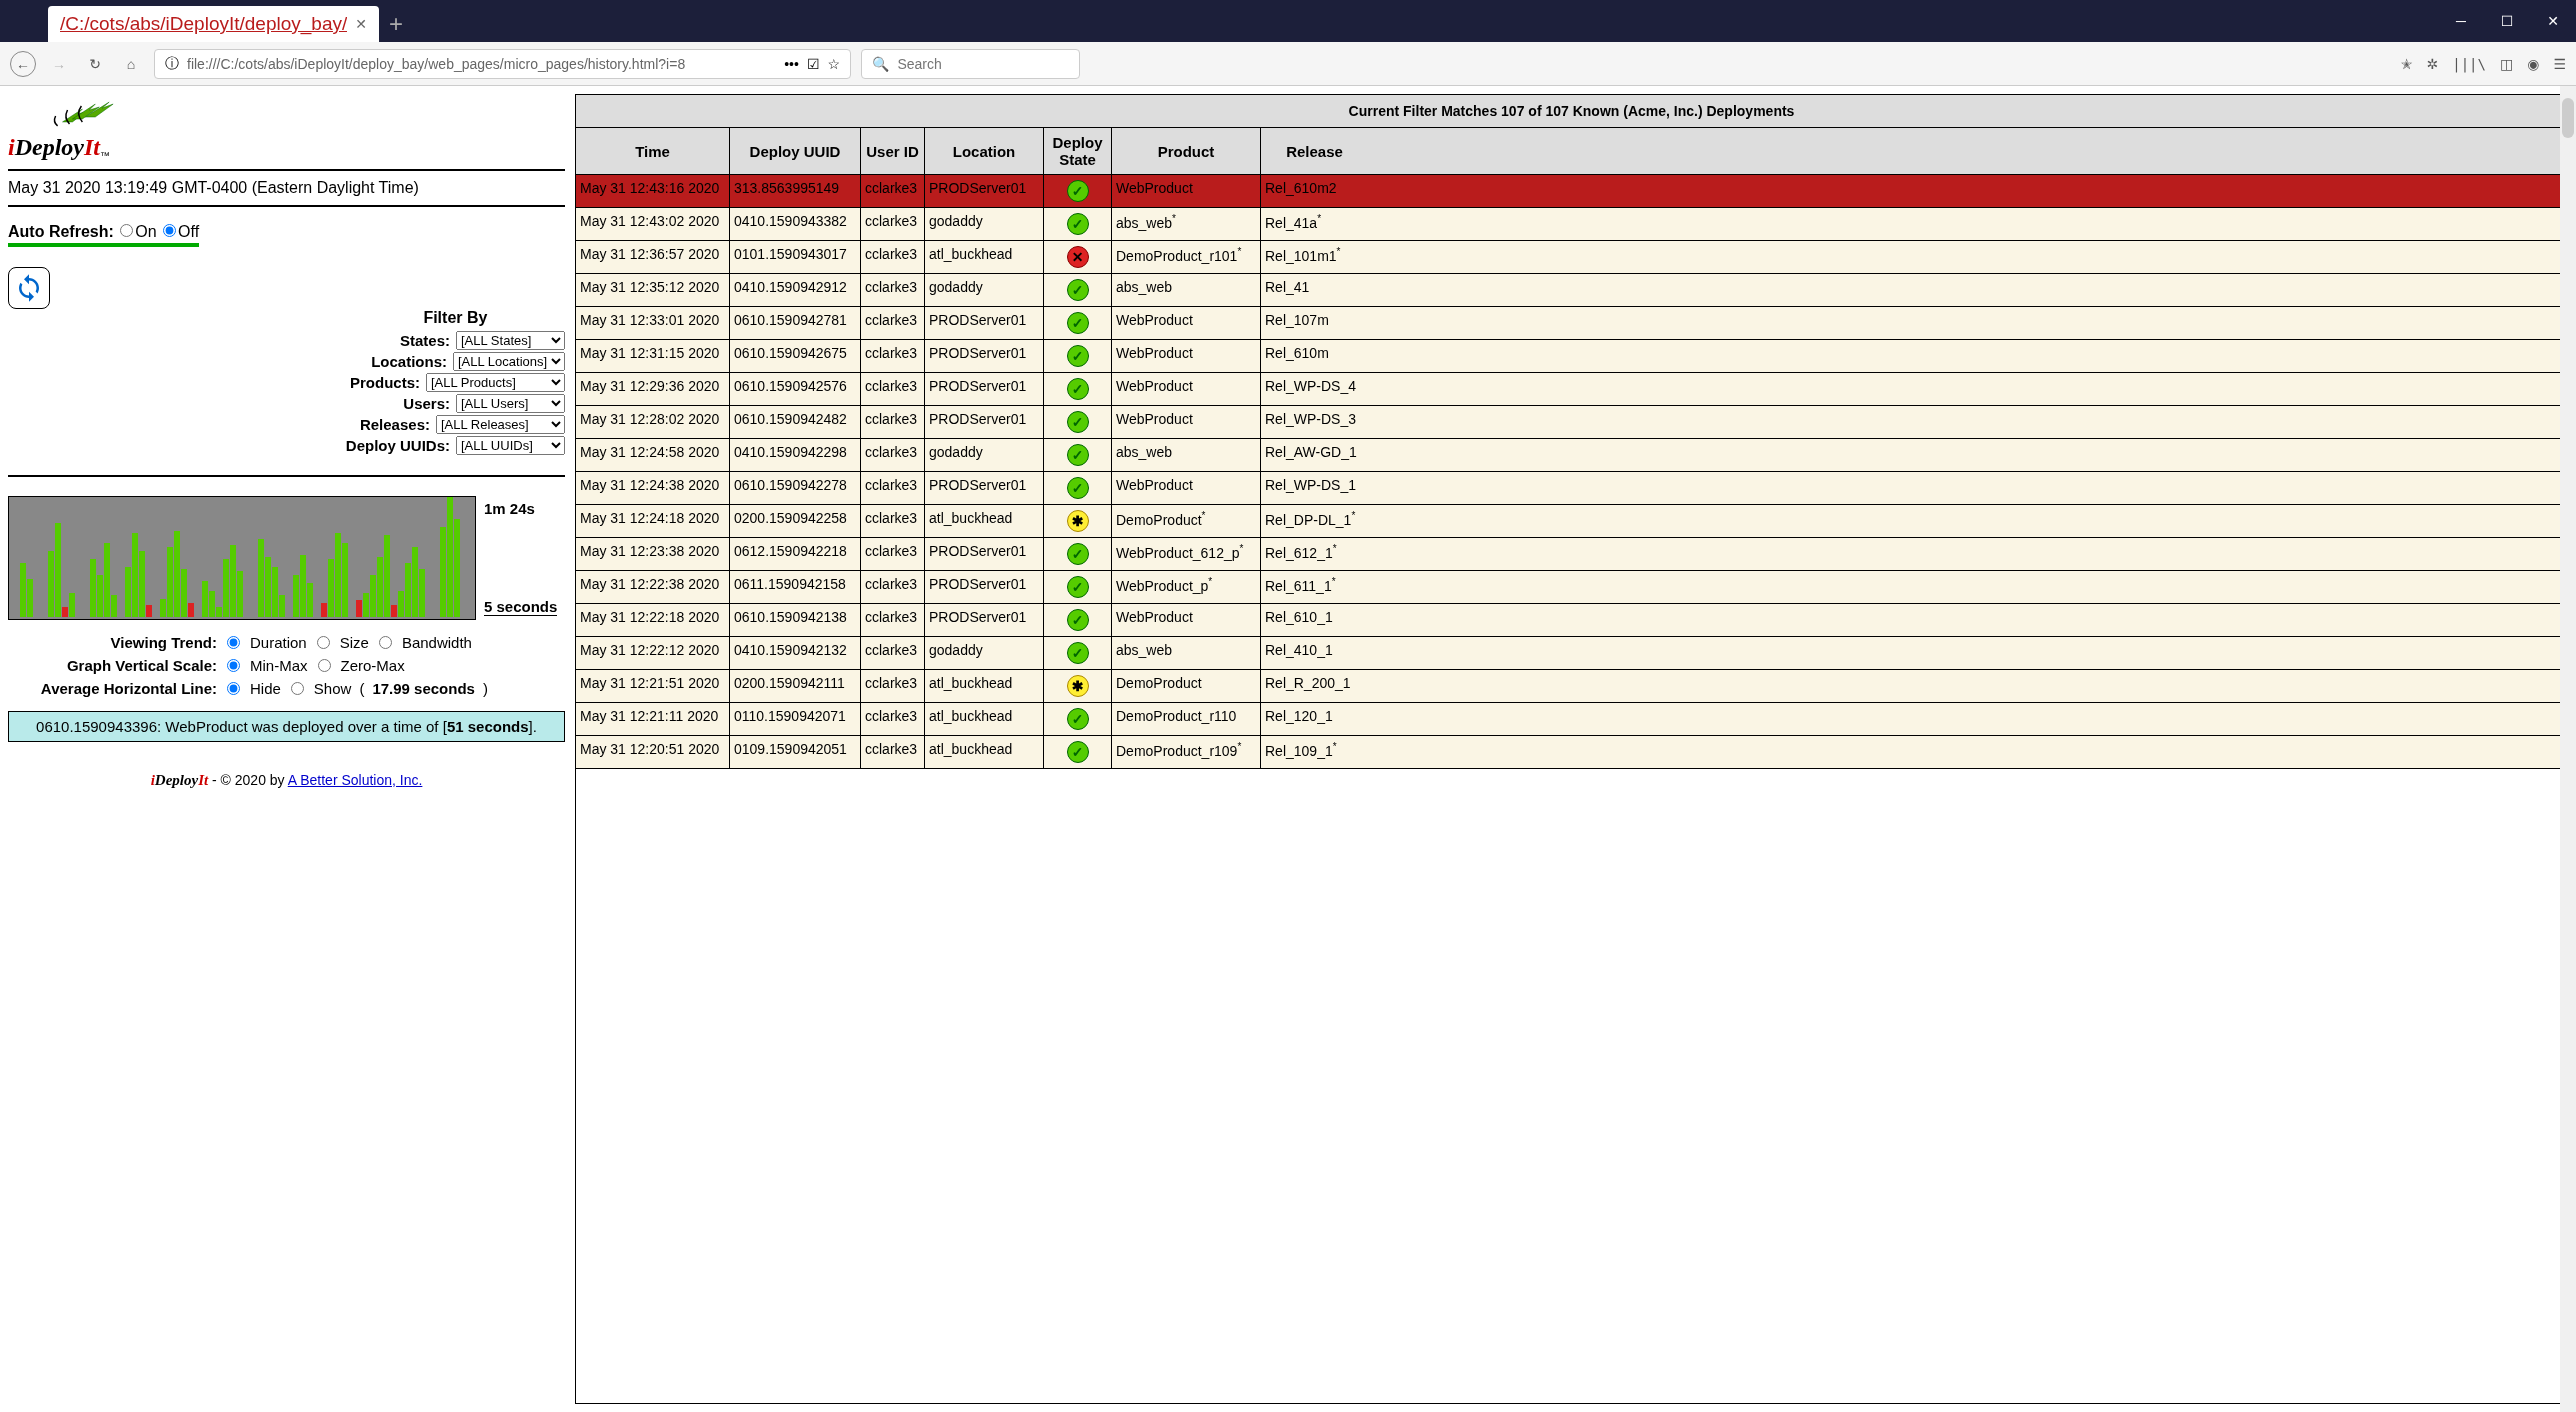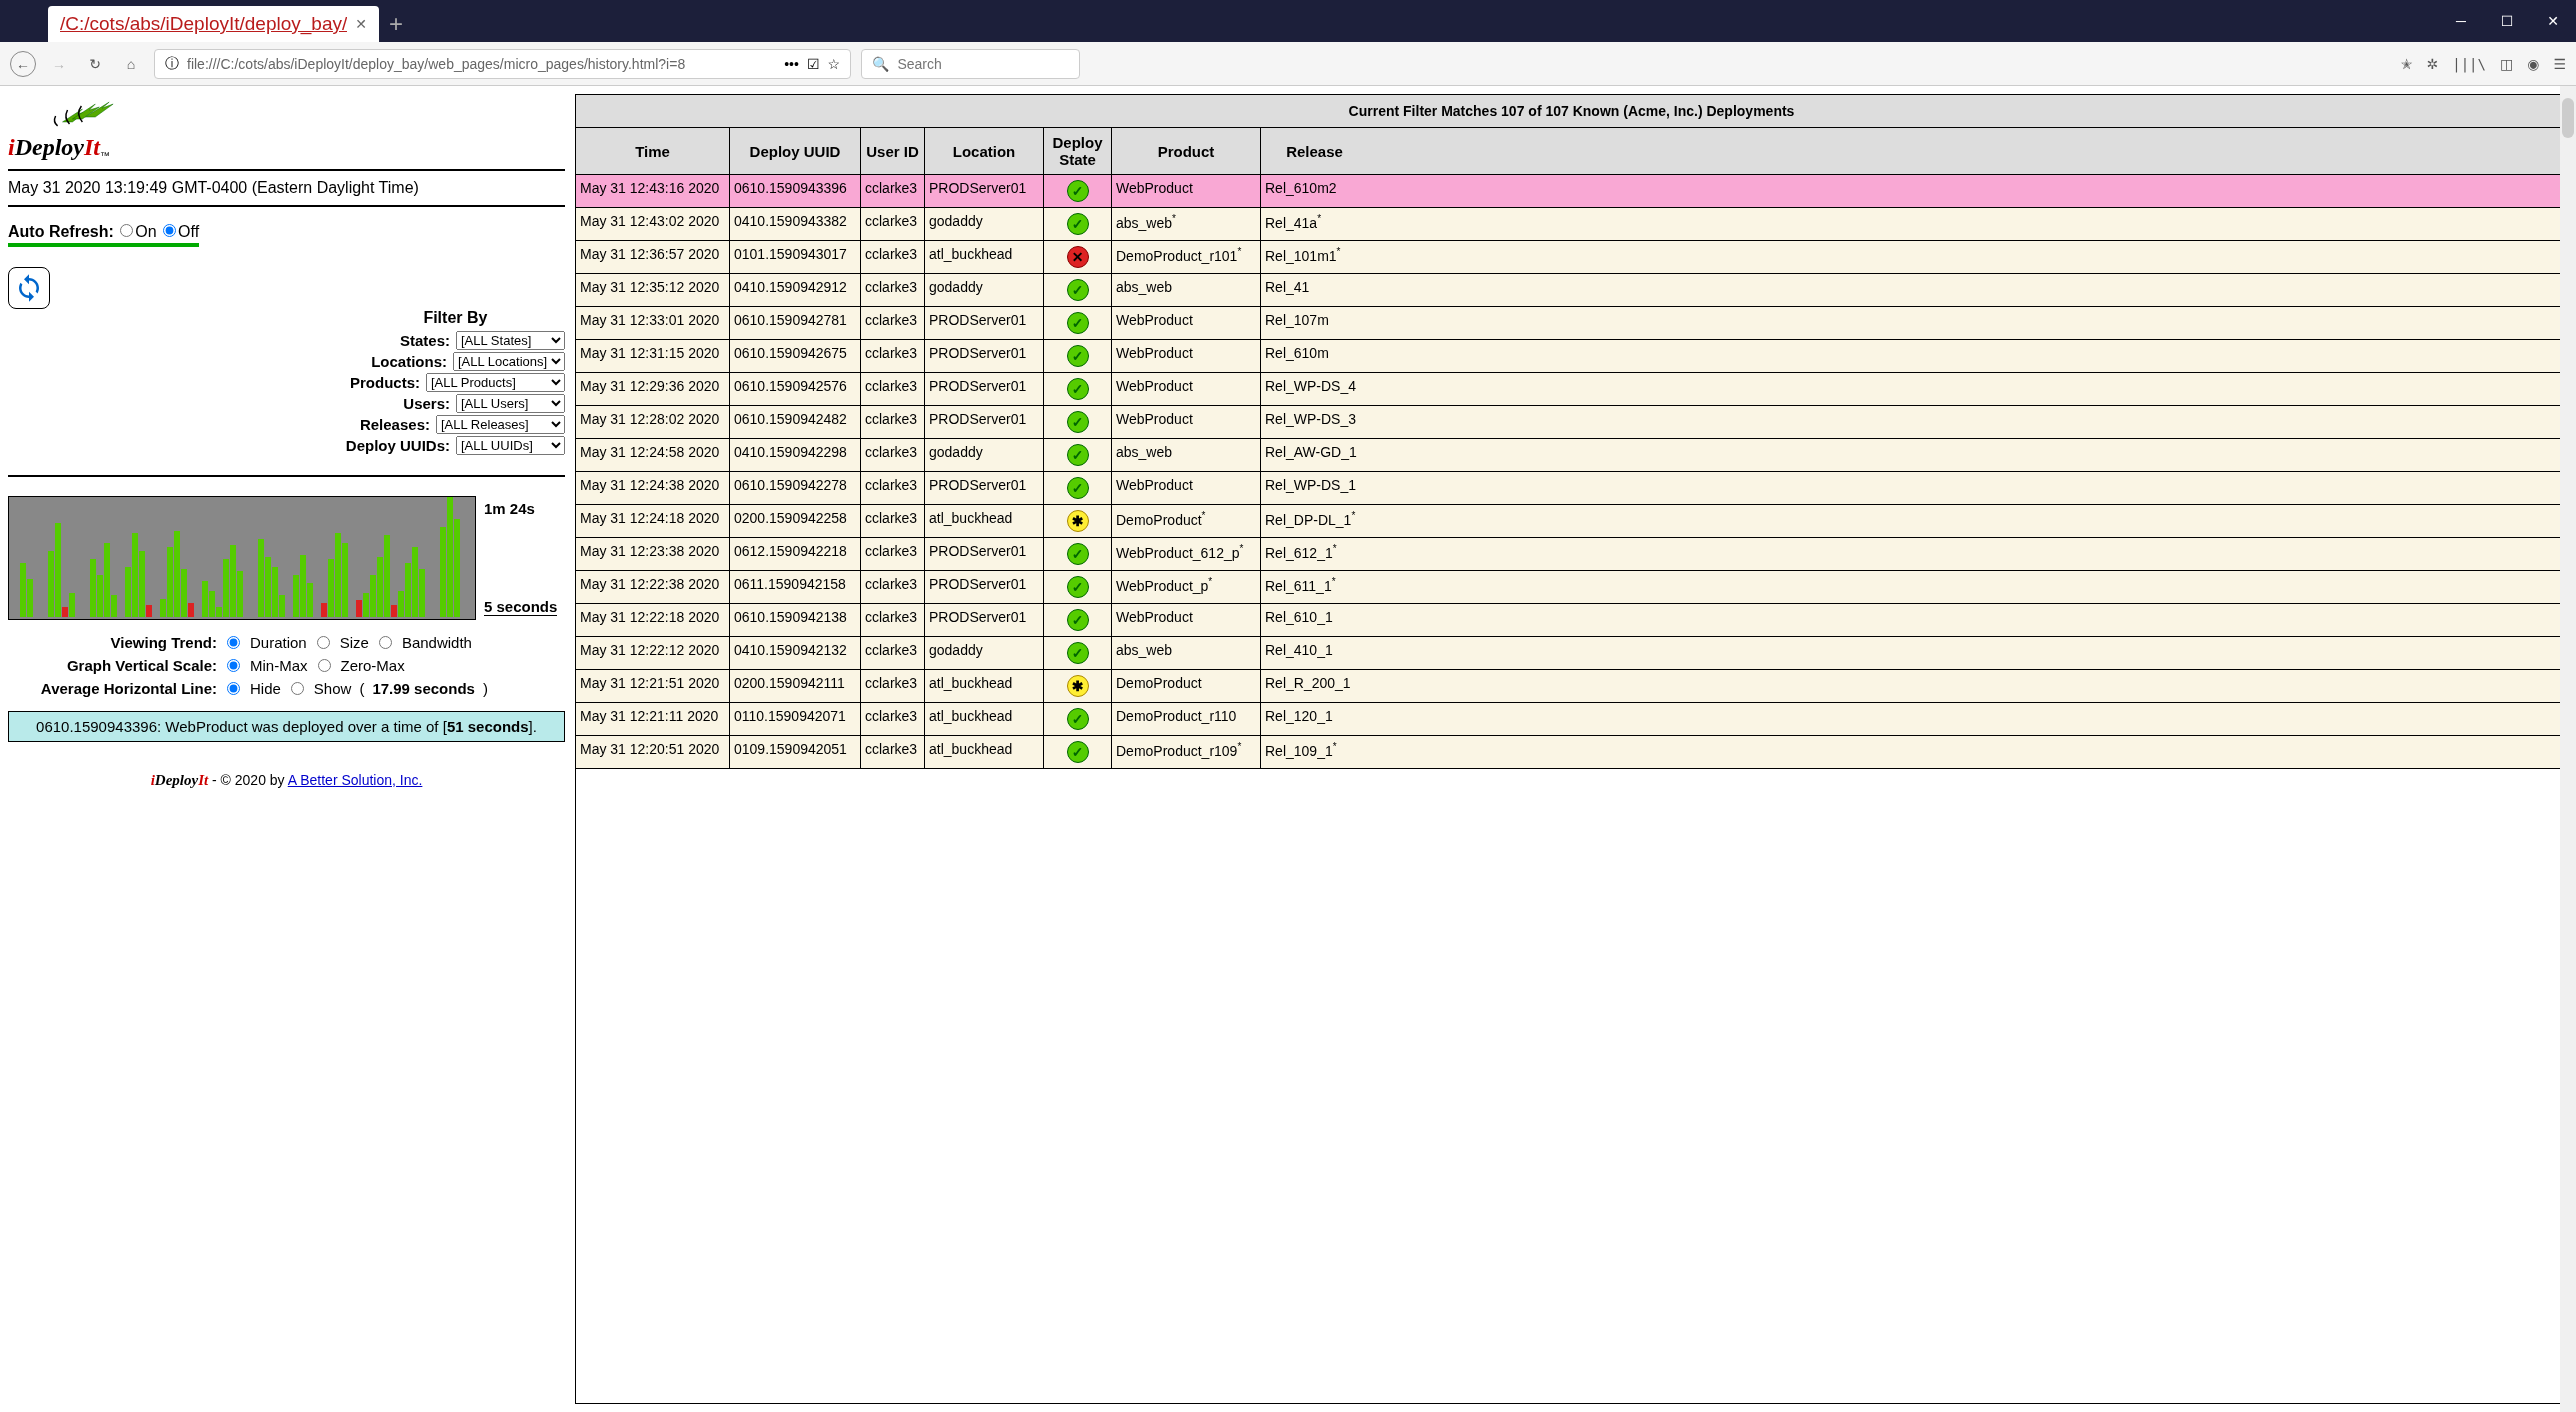--- a/index.html
+++ b/index.html
@@ -83,21 +83,21 @@
     .col-time { width: 154px; }
     .col-uuid { width: 131px; }
     .col-user { width: 64px; }
     .col-loc { width: 119px; }
     .col-state { width: 68px; }
     .col-product { width: 149px; }
     .col-release { width: 107px; }
     
     .table-body { overflow-y: scroll; flex: 1; }
     .tr { display: flex; background: #faf5e4; border-bottom: 1px solid #000; font-size: 14px; }
-    .tr.selected { background: #f9a8d4; }
+    .tr.selected { background: #b91c1c; }
     .td { padding: 5px 4px; border-right: 1px solid #000; white-space: nowrap; overflow: hidden; }
     .td:last-child { border-right: none; }
     .state-cell { display: flex; align-items: center; justify-content: center; }
     .state-icon { width: 22px; height: 22px; border-radius: 50%; border: 1.5px solid #060; display: flex; align-items: center; justify-content: center; font-weight: bold; }
     .state-ok { background: #5c0; color: #060; }
     .state-err { background: #d22; color: #000; border-color: #800; }
     .state-warn { background: #fe3; color: #000; border-color: #a80; }
     
     .scrollbar-right { position: absolute; right: 0; top: 0; bottom: 0; width: 16px; background: #f0f0f0; }
     .scroll-thumb-right { position: absolute; right: 2px; top: 12px; width: 12px; height: 40px; background: #ccc; border-radius: 6px; }
@@ -336,21 +336,21 @@
         <div class="th col-uuid">Deploy UUID</div>
         <div class="th col-user">User ID</div>
         <div class="th col-loc">Location</div>
         <div class="th col-state">Deploy State</div>
         <div class="th col-product">Product</div>
         <div class="th col-release">Release</div>
       </div>
       <div class="table-body" id="table-body">
           <div class="tr selected">
             <div class="td col-time">May 31 12:43:16 2020</div>
-            <div class="td col-uuid">0610.1590943396</div>
+            <div class="td col-uuid">313.8563995149</div>
             <div class="td col-user">cclarke3</div>
             <div class="td col-loc">PRODServer01</div>
             <div class="td col-state state-cell">
               <span class="state-icon state-ok">✓</span>
             </div>
             <div class="td col-product">WebProduct</div>
             <div class="td col-release">Rel_610m2</div>
           </div>
           <div class="tr">
             <div class="td col-time">May 31 12:43:02 2020</div>

